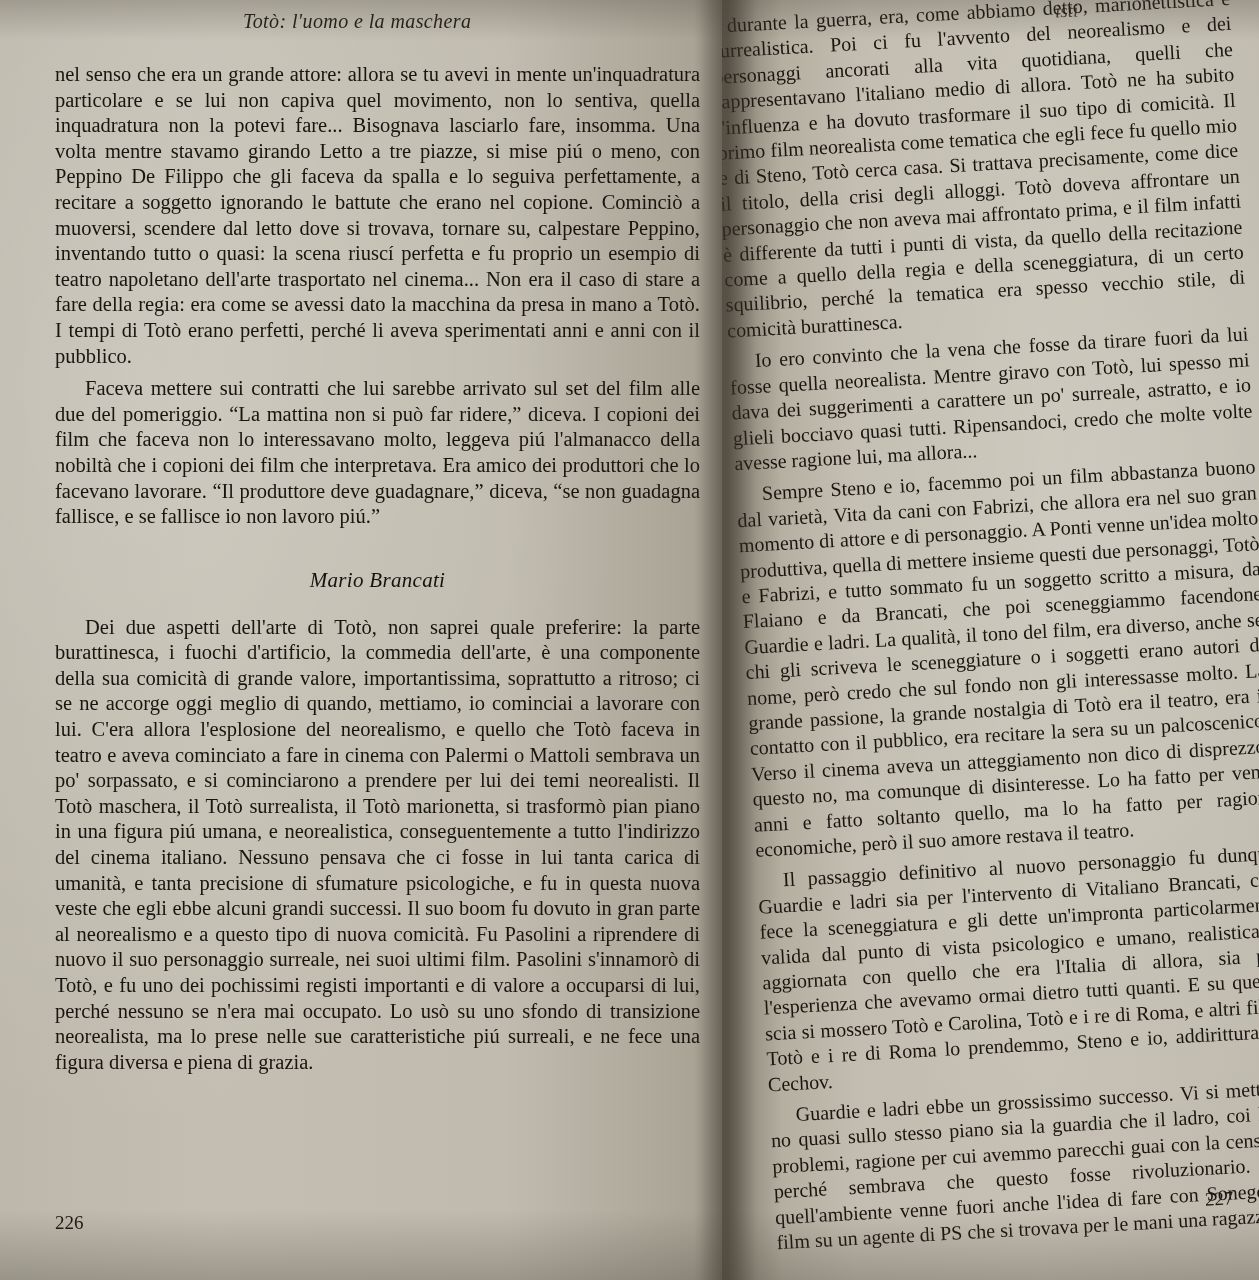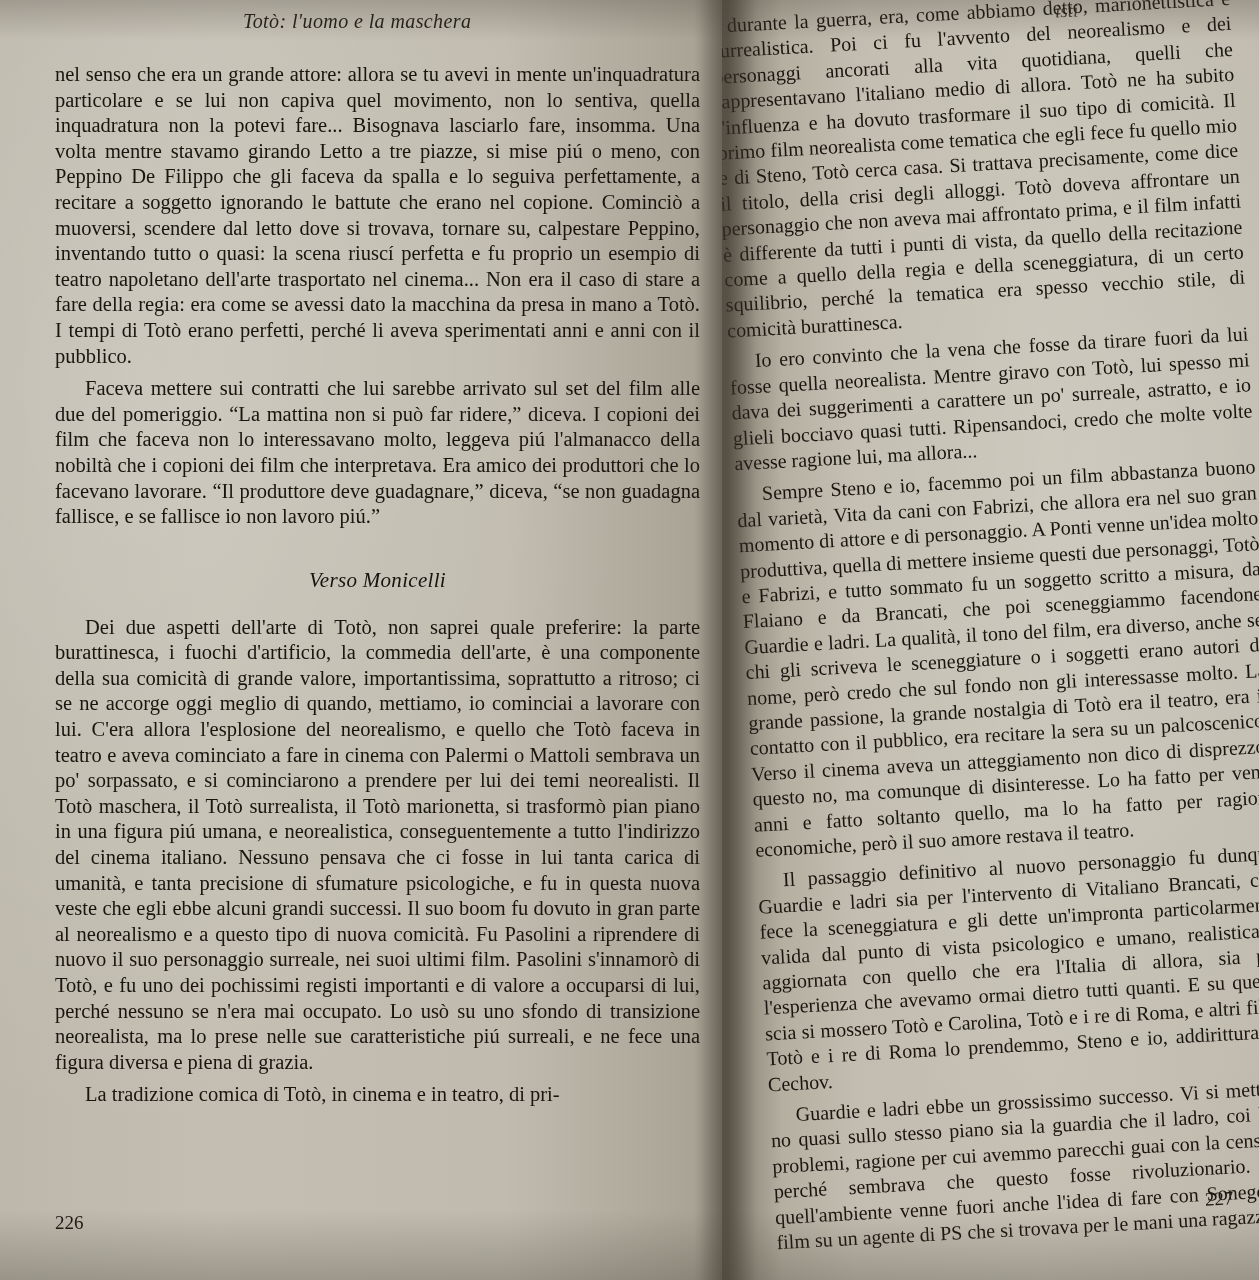--- a/index.html
+++ b/index.html
@@ -151,25 +151,24 @@
   <div class="paper-left"></div>
   <div class="paper-right"></div>
 
   <div class="running-head">Totò: l'uomo e la maschera</div>
 
   <div class="left-col">
     <p class="noindent">nel senso che era un grande attore: allora se tu avevi in mente un'inquadratura particolare e se lui non capiva quel movimento, non lo sentiva, quella inquadratura non la potevi fare... Bisognava lasciarlo fare, insomma. Una volta mentre stavamo girando Letto a tre piazze, si mise piú o meno, con Peppino De Filippo che gli faceva da spalla e lo seguiva perfettamente, a recitare a soggetto ignorando le battute che erano nel copione. Cominciò a muoversi, scendere dal letto dove si trovava, tornare su, calpestare Peppino, inventando tutto o quasi: la scena riuscí perfetta e fu proprio un esempio di teatro napoletano dell'arte trasportato nel cinema... Non era il caso di stare a fare della regia: era come se avessi dato la macchina da presa in mano a Totò. I tempi di Totò erano perfetti, perché li aveva sperimentati anni e anni con il pubblico.</p>
     <div class="gap"></div>
     <p class="indent">Faceva mettere sui contratti che lui sarebbe arrivato sul set del film alle due del pomeriggio. “La mattina non si può far ridere,” diceva. I copioni dei film che faceva non lo interessavano molto, leggeva piú l'almanacco della nobiltà che i copioni dei film che interpretava. Era amico dei produttori che lo facevano lavorare. “Il produttore deve guadagnare,” diceva, “se non guadagna fallisce, e se fallisce io non lavoro piú.”</p>
 
-    <div class="section-title">Verso Monicelli</div>
+    <div class="section-title">Mario Brancati</div>
 
     <p class="indent">Dei due aspetti dell'arte di Totò, non saprei quale preferire: la parte burattinesca, i fuochi d'artificio, la commedia dell'arte, è una componente della sua comicità di grande valore, importantissima, soprattutto a ritroso; ci se ne accorge oggi meglio di quando, mettiamo, io cominciai a lavorare con lui. C'era allora l'esplosione del neorealismo, e quello che Totò faceva in teatro e aveva cominciato a fare in cinema con Palermi o Mattoli sembrava un po' sorpassato, e si cominciarono a prendere per lui dei temi neorealisti. Il Totò maschera, il Totò surrealista, il Totò marionetta, si trasformò pian piano in una figura piú umana, e neorealistica, conseguentemente a tutto l'indirizzo del cinema italiano. Nessuno pensava che ci fosse in lui tanta carica di umanità, e tanta precisione di sfumature psicologiche, e fu in questa nuova veste che egli ebbe alcuni grandi successi. Il suo boom fu dovuto in gran parte al neorealismo e a questo tipo di nuova comicità. Fu Pasolini a riprendere di nuovo il suo personaggio surreale, nei suoi ultimi film. Pasolini s'innamorò di Totò, e fu uno dei pochissimi registi importanti e di valore a occuparsi di lui, perché nessuno se n'era mai occupato. Lo usò su uno sfondo di transizione neorealista, ma lo prese nelle sue caratteristiche piú surreali, e ne fece una figura diversa e piena di grazia.</p>
     <div class="gap"></div>
-    <p class="indent">La tradizione comica di Totò, in cinema e in teatro, di pri-</p>
   </div>
 
   <div class="folio-left">226</div>
 
   <div class="right-head">isti</div>
 
   <div class="right-clip">
     <div class="right-col" style="left:-12px;">
       <p class="noindent">e durante la guerra, era, come abbiamo detto, marionettistica e surrealistica. Poi ci fu l'avvento del neorealismo e dei personaggi ancorati alla vita quotidiana, quelli che rappresentavano l'italiano medio di allora. Totò ne ha subito l'influenza e ha dovuto trasformare il suo tipo di comicità. Il primo film neorealista come tematica che egli fece fu quello mio e di Steno, Totò cerca casa. Si trattava precisamente, come dice il titolo, della crisi degli alloggi. Totò doveva affrontare un personaggio che non aveva mai affrontato prima, e il film infatti è differente da tutti i punti di vista, da quello della recitazione come a quello della regia e della sceneggiatura, di un certo squilibrio, perché la tematica era spesso vecchio stile, di comicità burattinesca.</p>
       <div class="gap" style="height:6px"></div>

